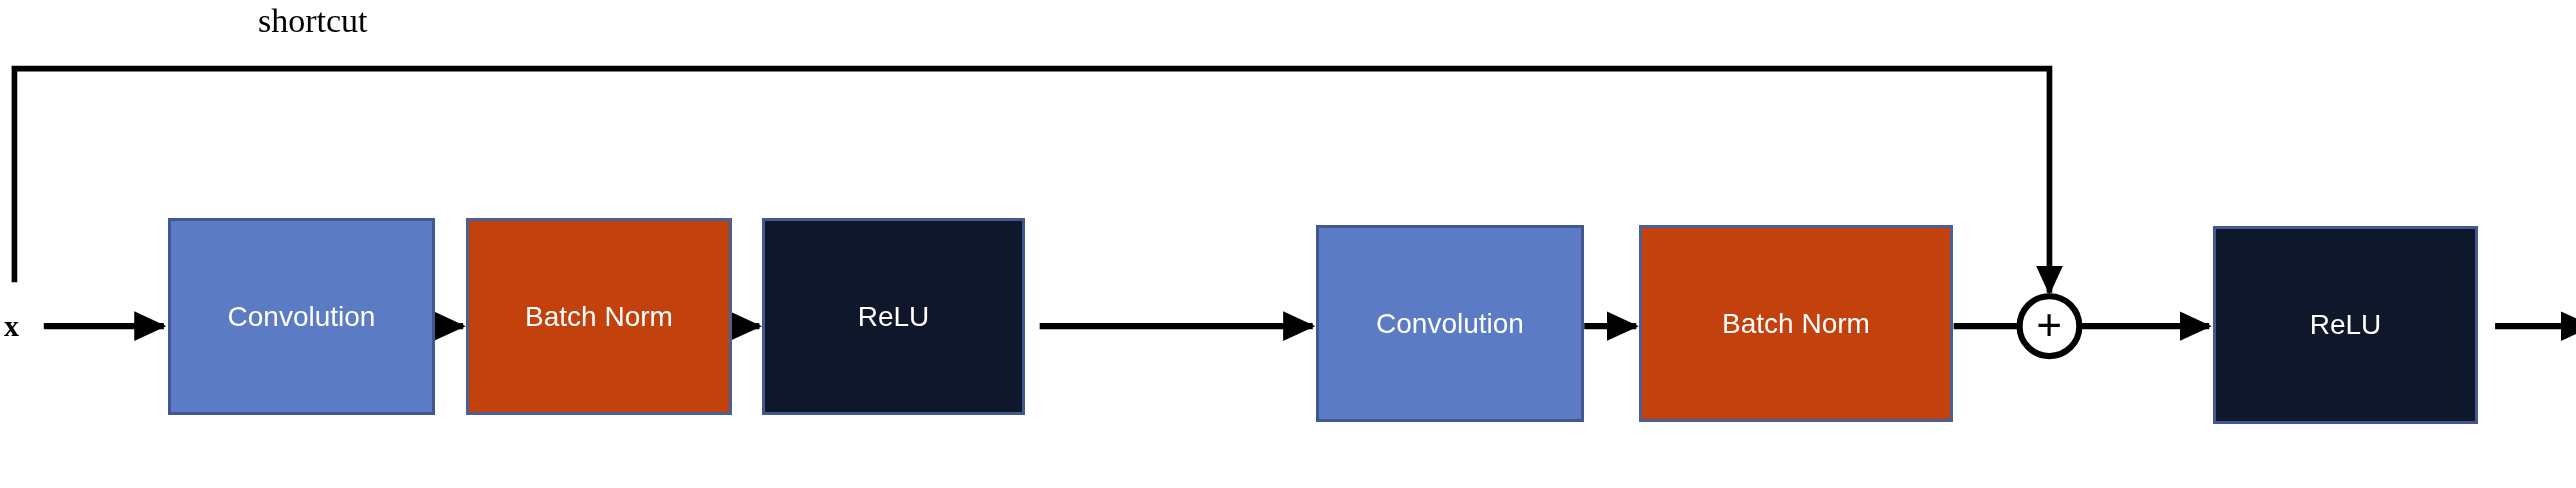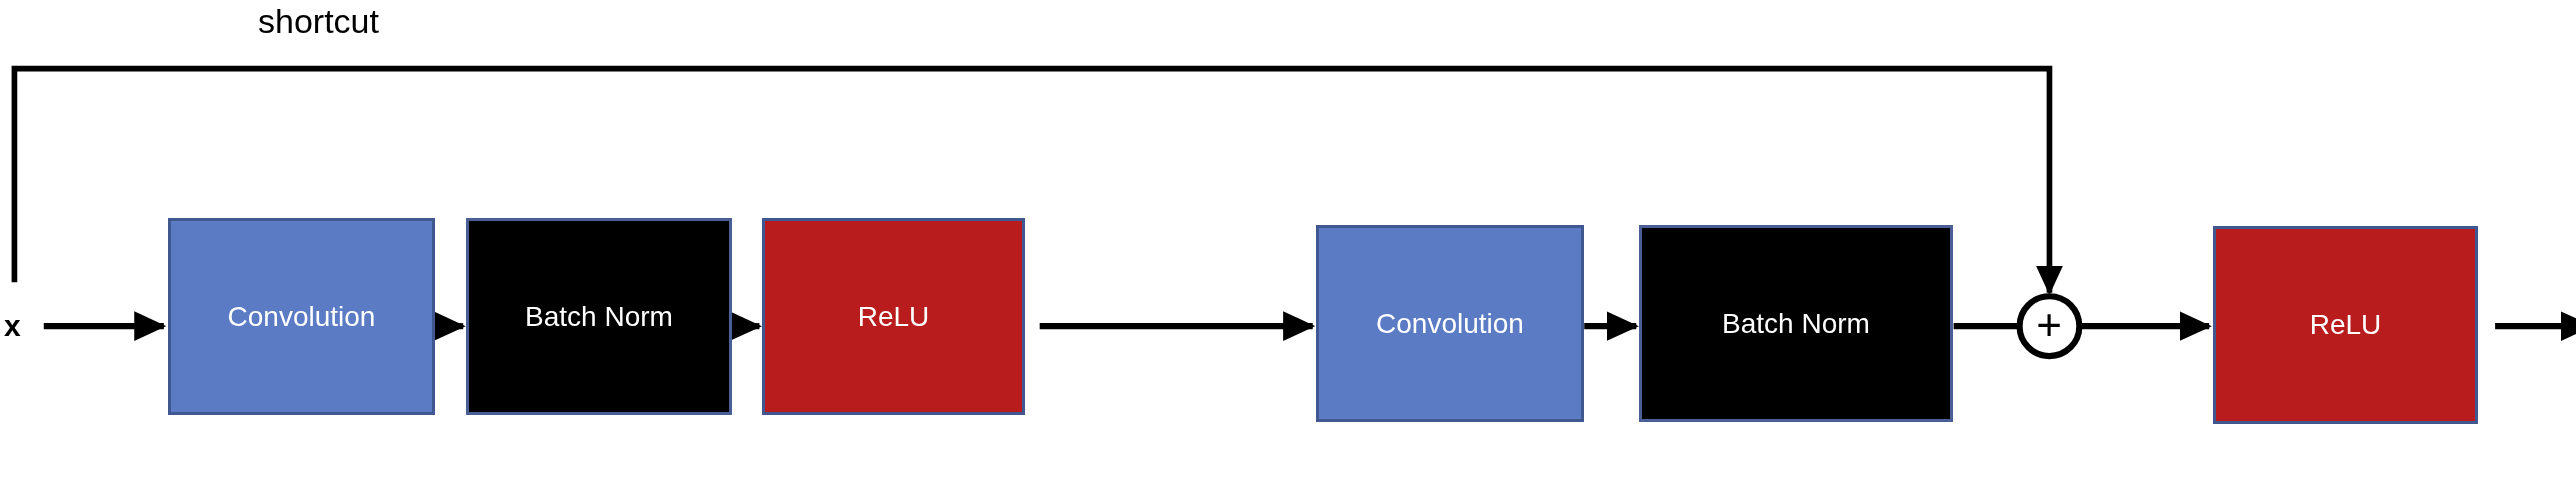--- a/index.html
+++ b/index.html
@@ -35,27 +35,27 @@
     color: #ffffff;
     font-family: "Liberation Sans", sans-serif;
     font-size: 28px;
     font-weight: 400;
     line-height: 1;
     letter-spacing: 0px;
     white-space: nowrap;
     user-select: none;
   }
   .node-box.blue   { background: #5B7BC4; border: 3.1px solid #41578F; }
-  .node-box.red    { background: #000000; border: 3.1px solid #4A5F95; justify-content: center; }
-  .node-box.green  { background: #b91c1c; border: 3.1px solid #41578F; }
+  .node-box.red    { background: #c2410c; border: 3.1px solid #4A5F95; justify-content: center; }
+  .node-box.green  { background: #0f172a; border: 3.1px solid #41578F; }
 
   .plain-label {
     position: absolute;
     color: #000000;
-    font-family: Liberation Sans, sans-serif;
+    font-family: Liberation Serif, serif;
     line-height: 1;
     white-space: nowrap;
     user-select: none;
   }
   #shortcut-label { font-size: 34px; }
   #input-label    { font-size: 30px; font-weight: 700; }
 
   .plus-glyph {
     position: absolute;
     color: #000000;

